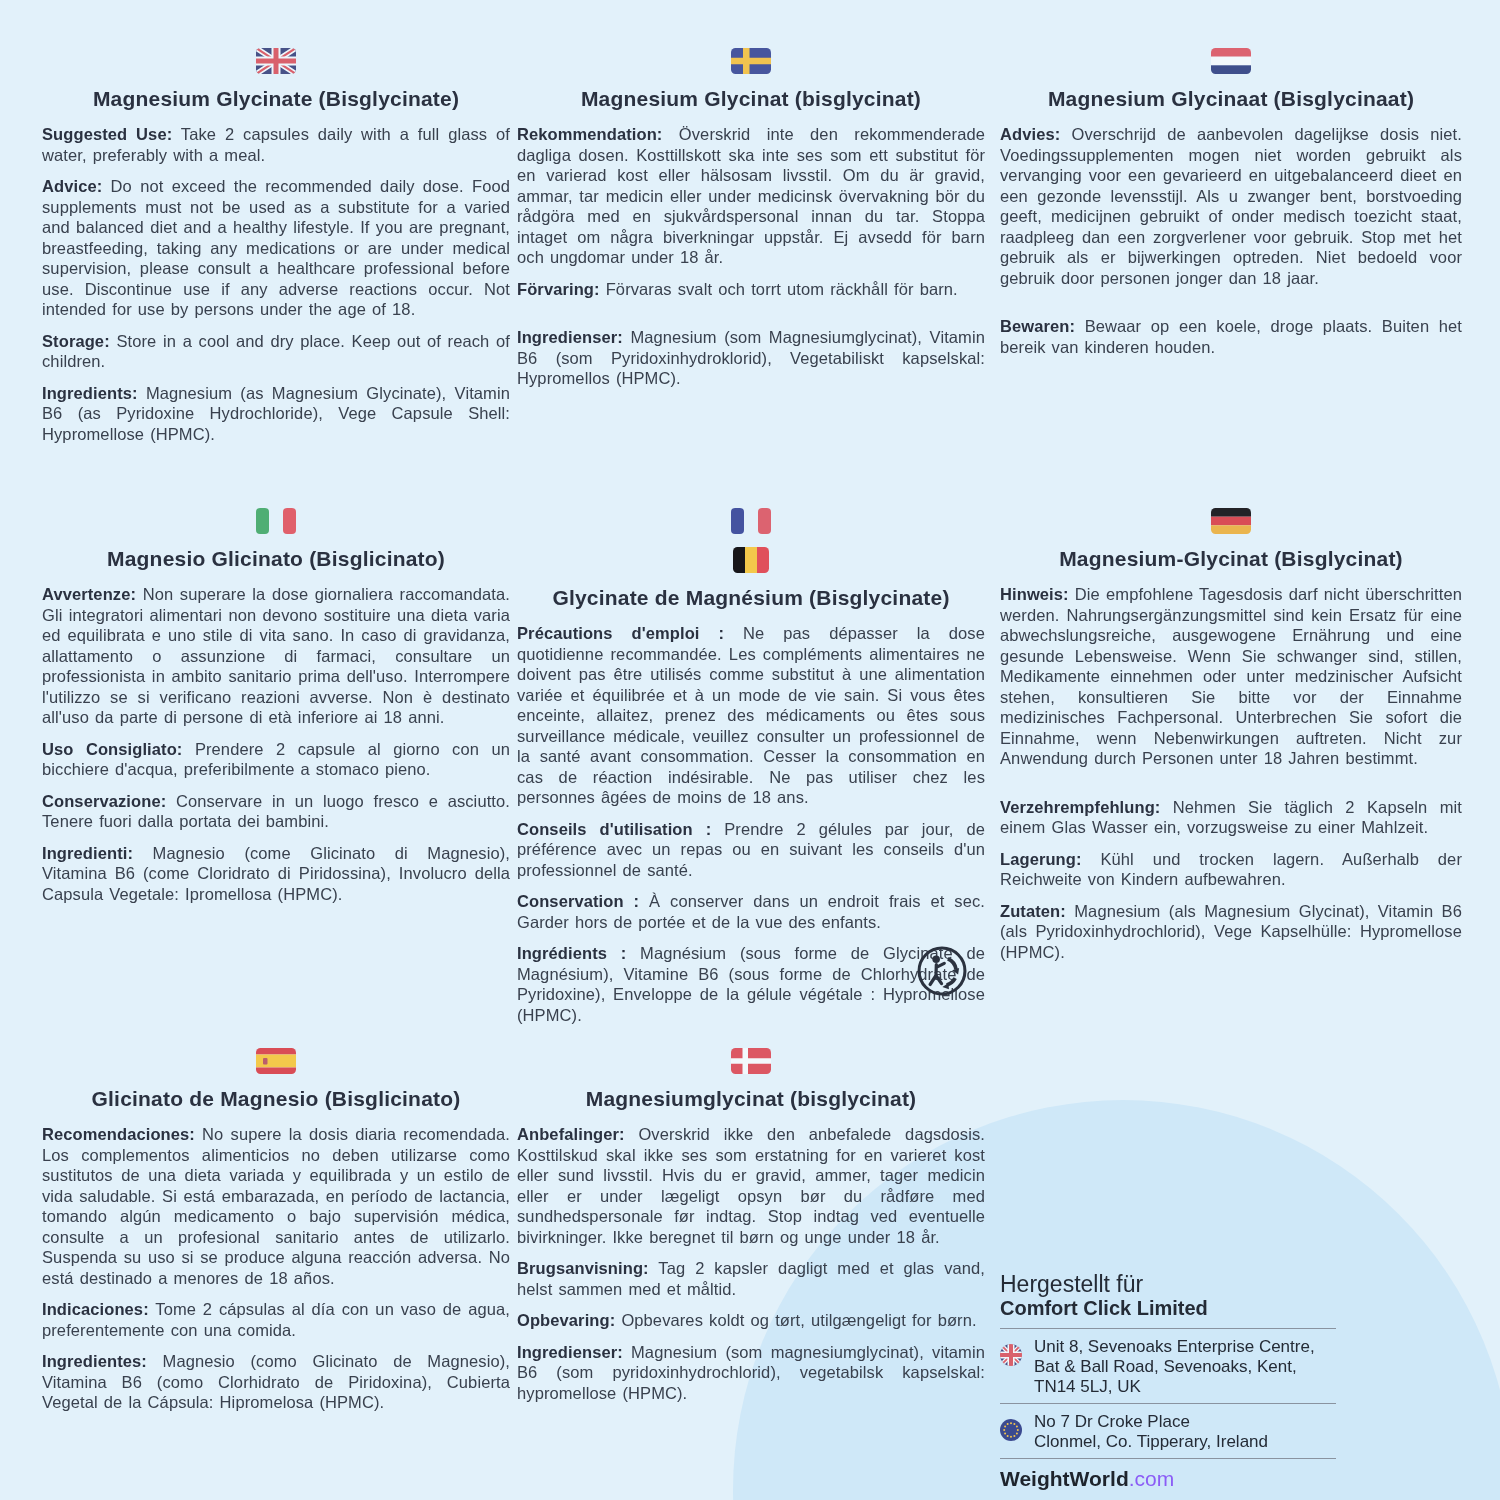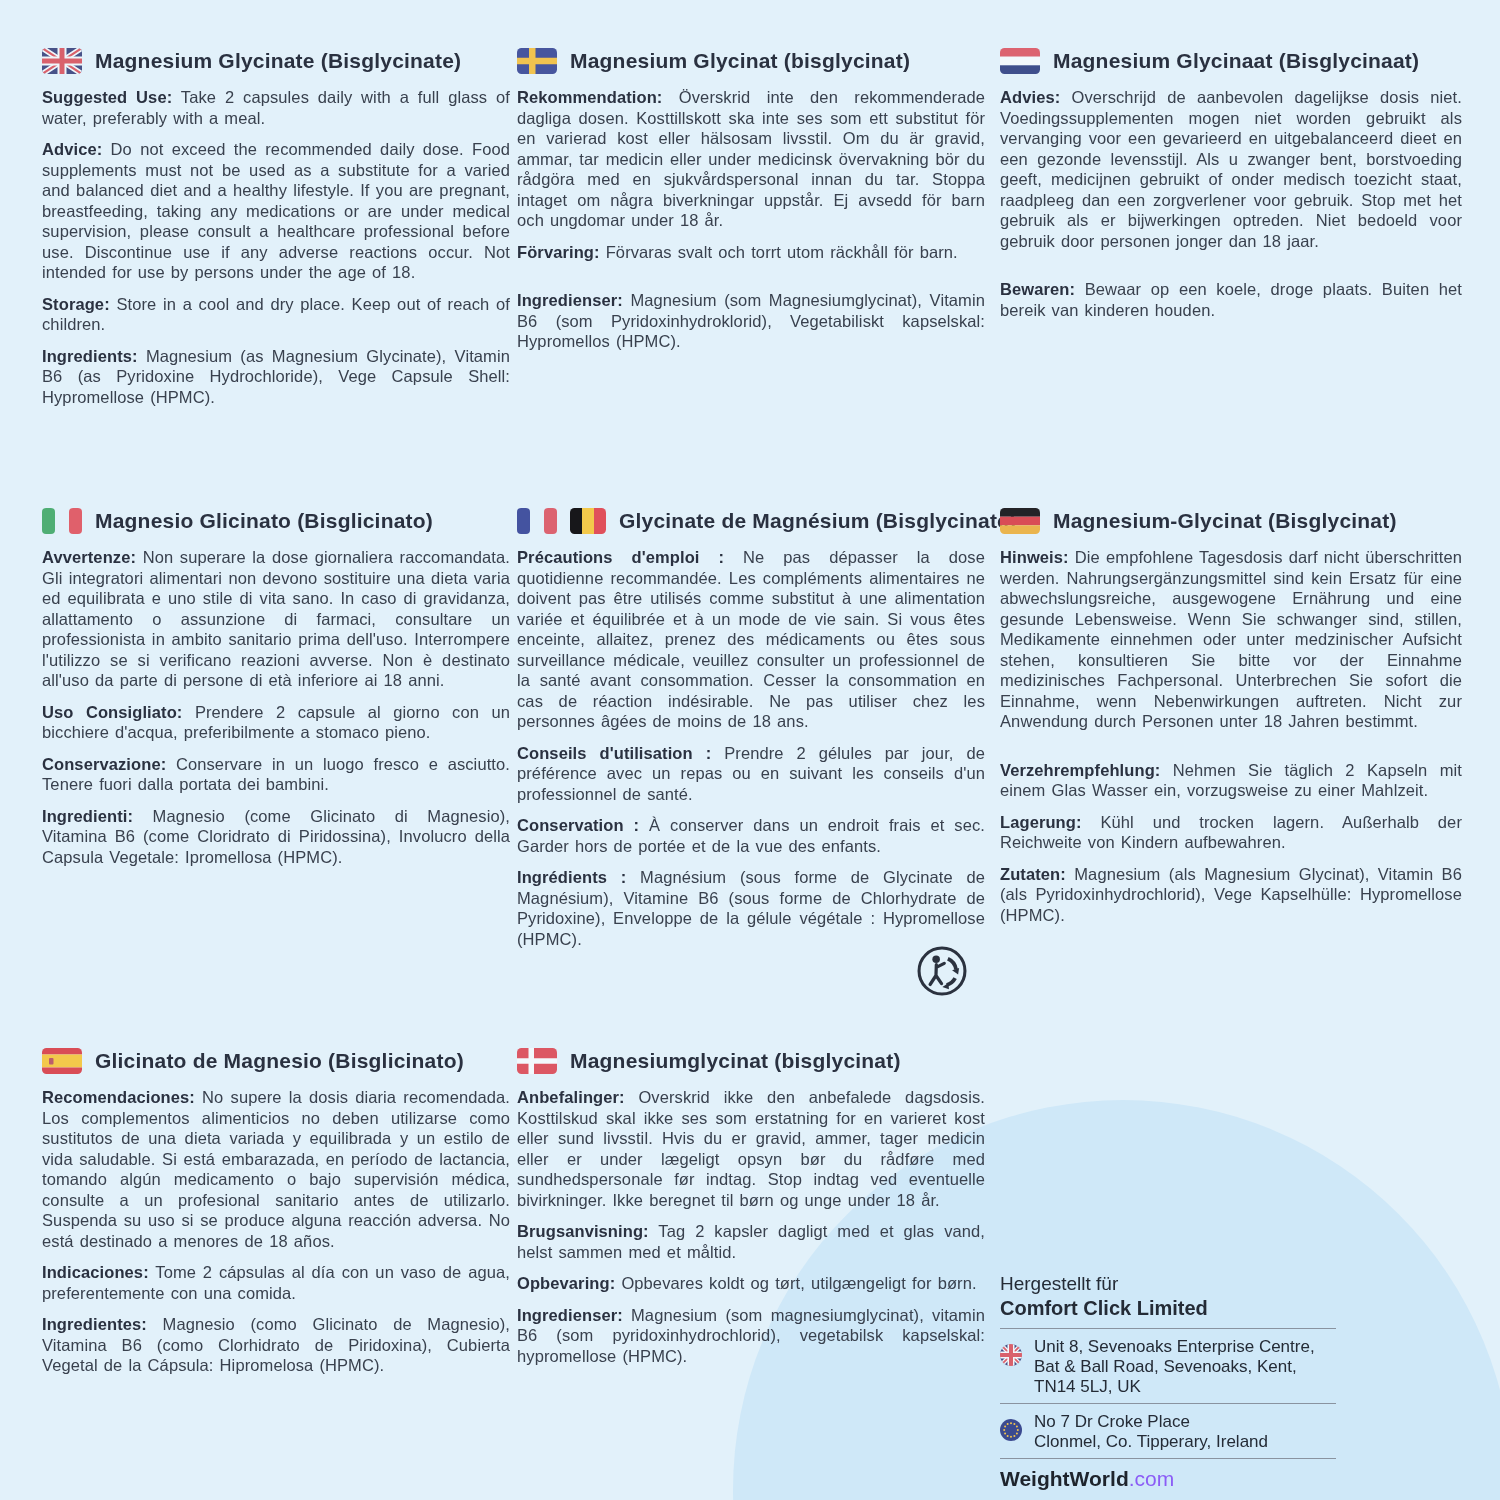--- a/index.html
+++ b/index.html
@@ -7,32 +7,32 @@
     width:1500px; height:1500px; position:relative; overflow:hidden;
     background:#e2f1fa;
     font-family:"Liberation Sans", sans-serif;
     -webkit-font-smoothing:antialiased;
   }
   .bg-circle {
     position:absolute; left:733px; top:1100px; width:780px; height:780px;
     border-radius:50%; background:#cfe8f8;
   }
   .sec { position:absolute; }
-  .sec-head { display:flex; align-items:center; gap:13px; margin:0 0 13px 0; }
+  .sec-head { display:flex; align-items:center; gap:13px; margin:0 0 13px 0;flex-direction:column; }
   .sec-head h2 { margin:0; font-size:21px; font-weight:700; color:#2a3140; letter-spacing:.2px; white-space:nowrap; }
   .flag { flex:0 0 auto; display:block; }
   p.para {
     margin:0 0 11px 0; font-size:16.5px; line-height:20.5px; color:#39414e;
     text-align:justify; word-spacing:1.4px; letter-spacing:.1px;
   }
   p.para.gap-lg { margin-bottom:28px; }
   .lbl { font-weight:700; color:#2a3140; }
   .triman { position:absolute; left:915px; top:944px; }
   .manu { position:absolute; left:1000px; top:1272px; width:336px; color:#242b36; }
-  .made-for { font-size:19px; line-height:24px; }
+  .made-for { font-size:23px; line-height:24px; }
   .company { font-size:20px; font-weight:700; line-height:25px; margin-bottom:7px; }
   .rule { border-top:1.5px solid #8a93a0; margin:6px 0 8px 0; }
   .addr-row { display:flex; gap:12px; align-items:flex-start; margin:2px 0; }
   .addr-row svg { flex:0 0 auto; margin-top:7px; }
   .addr { font-size:17px; line-height:20px; white-space:pre-line; }
   .brand { font-size:21px; margin-top:5px; }
   .brand .brand-main { font-weight:700; color:#1e242d; }
   .brand .brand-suffix { font-weight:400; color:#8b5cf6; }
 </style>
 </head>

